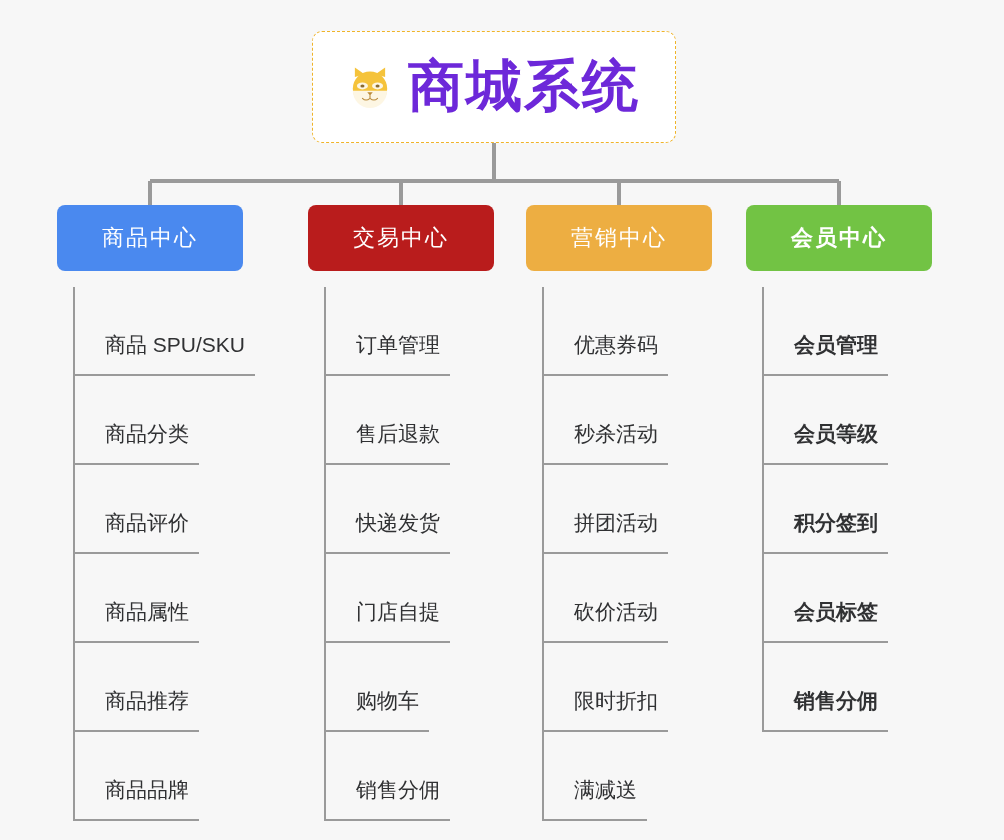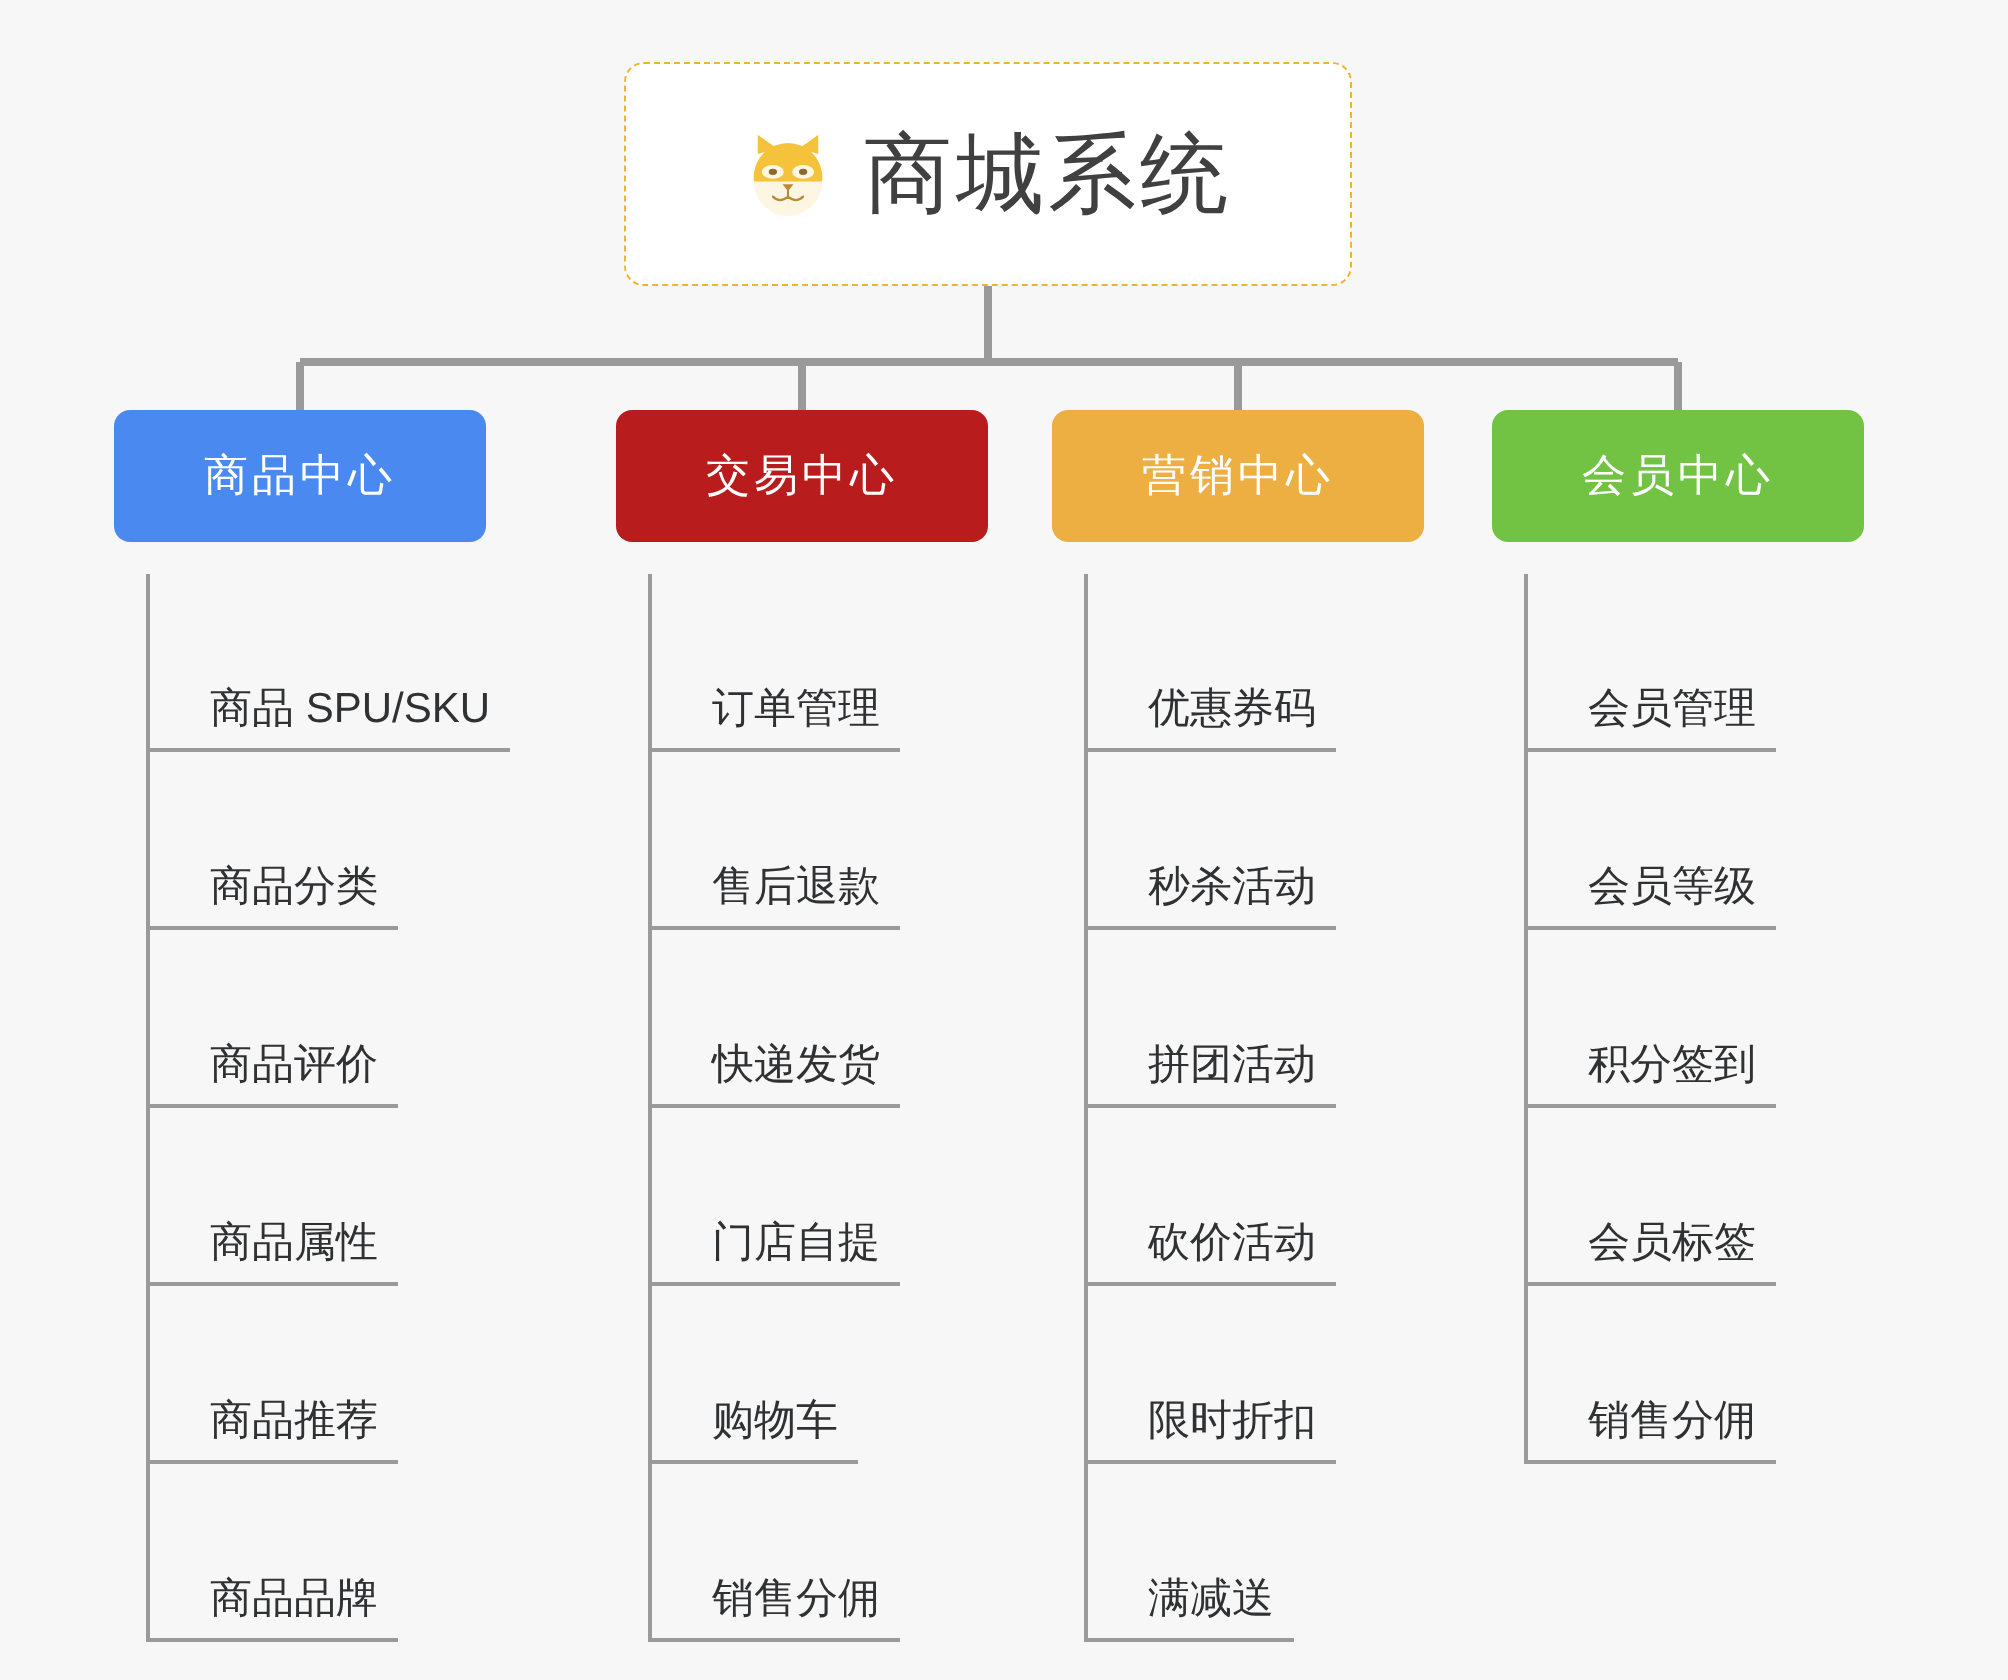--- a/index.html
+++ b/index.html
@@ -47,24 +47,24 @@
     height: 46px;
     position: relative;
   }
   
   .dog-face {
     position: absolute;
     left: 0; top: 2px;
     width: 44px; height: 44px;
   }
   .root-title {
-    font-size: 44px;
-    color: #404040;
+    font-size: 56px;
+    color: #6d28d9;
     letter-spacing: 2px;
-    font-weight: 400;
+    font-weight: 700;
     white-space: nowrap;
   }
 
   
   #connectors {
     position: absolute;
     left: 0; top: 0;
     width: 1004px;
     height: 840px;
     pointer-events: none;
@@ -72,21 +72,21 @@
 
   
   .column {
     position: absolute;
     top: 205px;
     width: 186px;
   }
   .col-0 { left: 57px;  }
   .col-1 { left: 308px; }
   .col-2 { left: 526px; }
-  .col-3 { left: 746px; }
+  .col-3 { left: 746px; font-weight: bold; }
 
   .cat-header {
     height: 66px;
     border-radius: 8px;
     display: flex;
     align-items: center;
     justify-content: center;
     color: #ffffff;
     font-size: 22px;
     letter-spacing: 2px;
@@ -106,21 +106,21 @@
     height: 89px;
     box-sizing: border-box;
     display: flex;
     align-items: flex-end;
   }
   .leaf-text {
     display: inline-block;
     font-size: 21px;
     color: #303133;
     white-space: nowrap;
-    padding: 0 10px 7px 32px;
+    padding: 0 10px 17px 32px;
     border-bottom: 2px solid #9a9a9a;
     position: relative;
     left: -2px;
     line-height: 1.2;
   }
 </style>
 </head>
 <body>
 
 <div id="chart-root">

